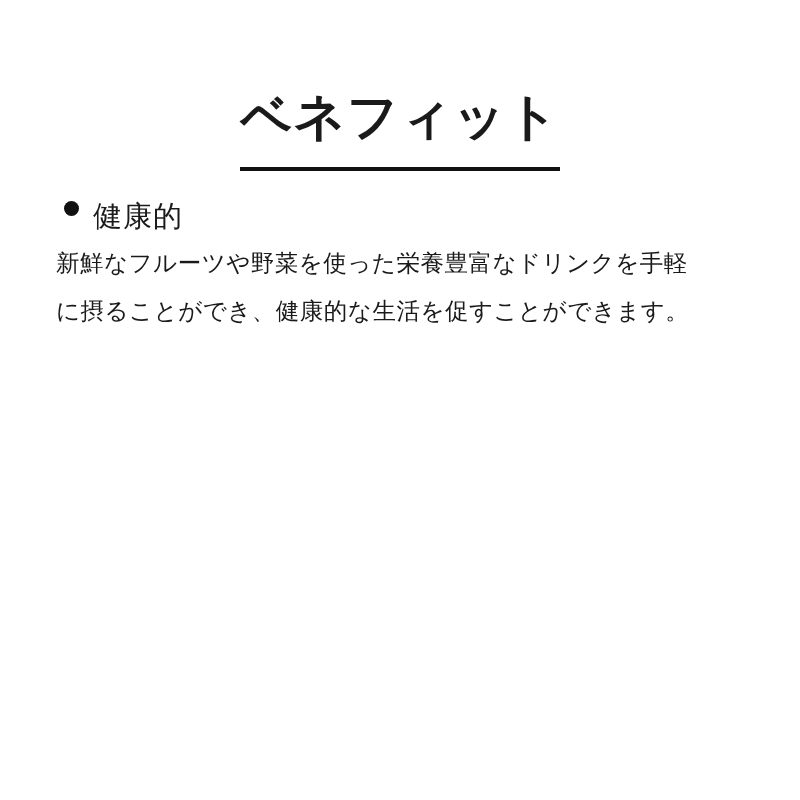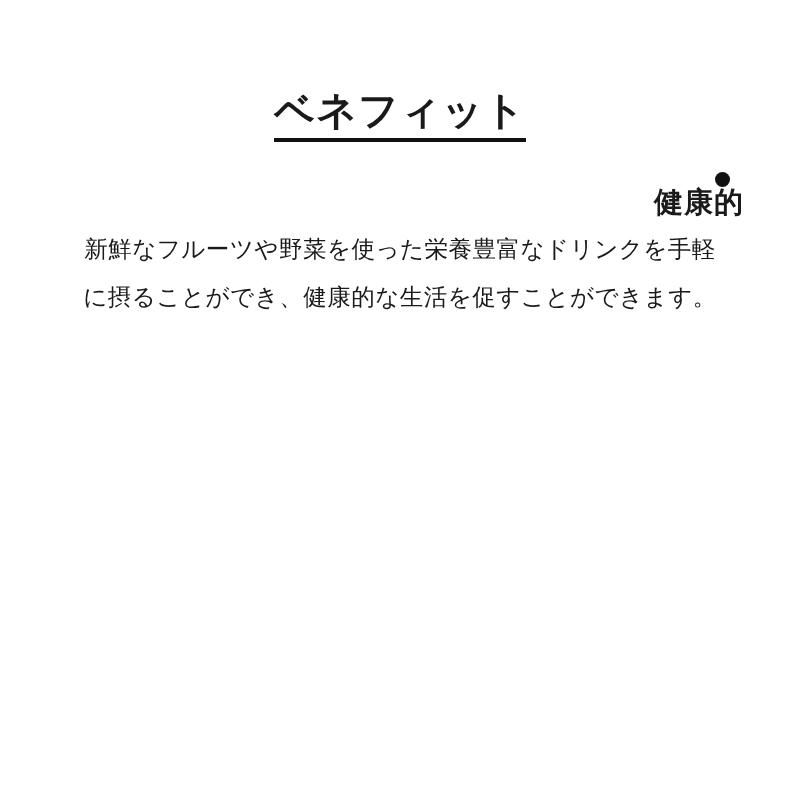--- a/index.html
+++ b/index.html
@@ -20,57 +20,56 @@
     box-sizing: border-box;
     padding: 86px 56px 0 56px;
     position: relative;
   }
   .title-wrap {
     text-align: center;
     margin-bottom: 30px;
   }
   .title {
     display: inline-block;
-    font-size: 40px;
+    font-size: 51px;
     font-weight: bold;
     letter-spacing: 1px;
     line-height: 1.2;
     border-bottom: 4px solid #111111;
-    padding-bottom: 4px;
+    padding-bottom: 20px;
   }
   .section {
     margin-bottom: 2px;
   }
   .heading {
     display: flex;
-    align-items: flex-end;
+    align-items: flex-start;
     font-size: 29px;
-    font-weight: bold;
+    font-weight: normal;
     letter-spacing: 1px;
     margin: 10px 0 6px 8px;
-    flex-direction: column;
   }
   .bullet {
     width: 15px;
     height: 15px;
     border-radius: 50%;
     background: #111111;
     display: inline-block;
     margin-right: 14px;
     flex: 0 0 auto;
   }
   .heading-text {
     line-height: 1.1;
   }
   .body-text {
     font-size: 23.5px;
     line-height: 2.05;
     letter-spacing: 0.5px;
     margin: 0 0 4px 0;
-    text-align: center;
+    text-align: left;
     white-space: pre-wrap;
   }
 </style>
 </head>
 <body>
 
 <div class="page">
 
   <div class="title-wrap">
     <div class="title">ベネフィット</div>

